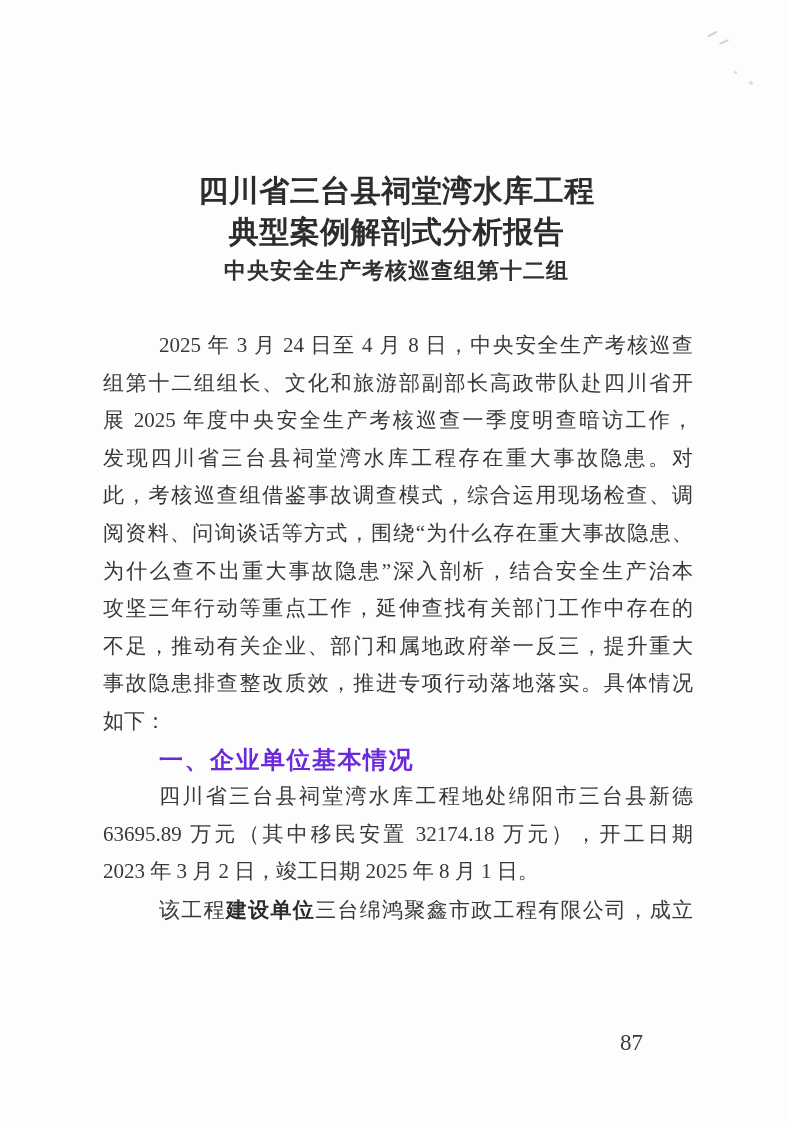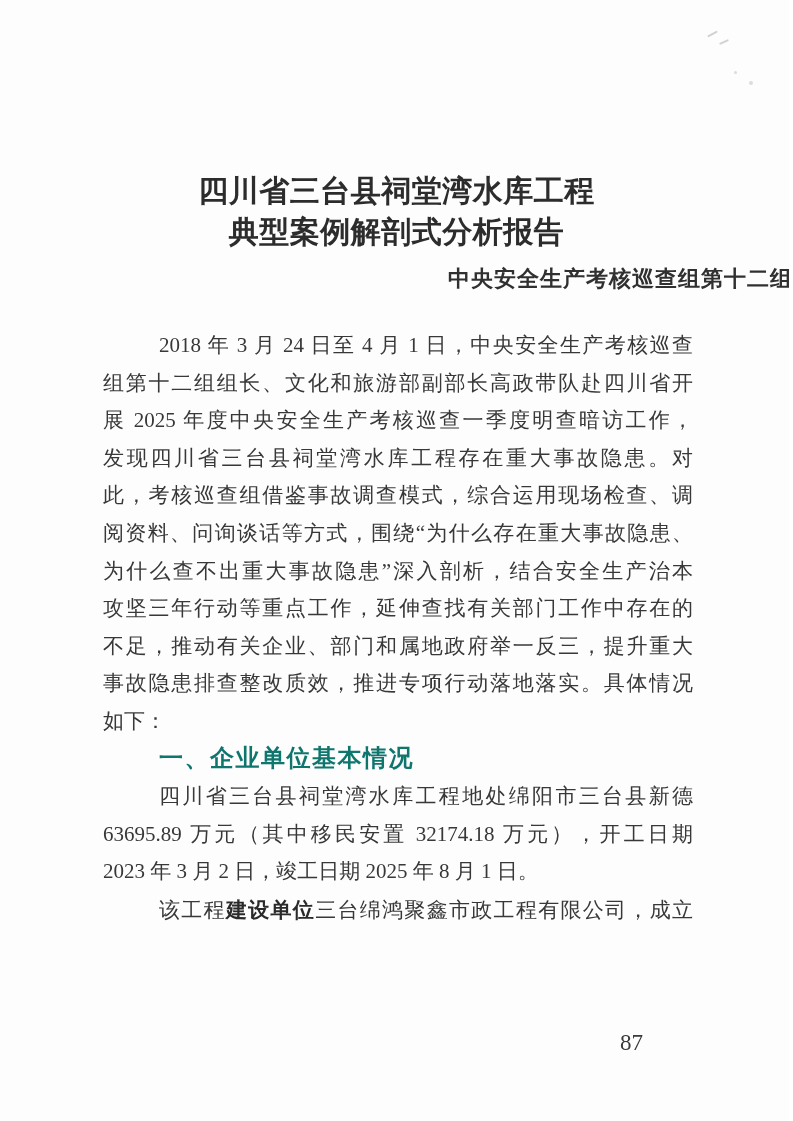--- a/index.html
+++ b/index.html
@@ -23,27 +23,26 @@
     text-align: center;
   }
   .title-line {
     font-size: 30px;
     font-weight: bold;
     line-height: 41px;
     color: #2c2c2c;
     letter-spacing: 0.5px;
   }
   .subtitle {
-    margin-top: 12px;
+    margin-top: 4px;
     font-size: 22px;
     font-weight: bold;
     line-height: 30px;
     color: #303030;
     letter-spacing: 1px;
-    text-align: right;
   }
 
   
   .body-text {
     position: absolute;
     left: 103px;
     top: 327px;
     width: 590px;
     font-size: 21px;
     color: #383838;
@@ -55,25 +54,25 @@
     text-align-last: justify;
     overflow: hidden;
   }
   .line.indent { text-indent: 56px; }
   .line.last { text-align-last: left; }
 
   .section-heading {
     height: 37.6px;
     line-height: 37.6px;
     text-indent: 56px;
-    font-family: Liberation Mono, monospace;
+    font-family: Liberation Sans, sans-serif;
     font-weight: bold;
     font-size: 24px;
     letter-spacing: 1.5px;
-    color: #0f766e;
+    color: #6d28d9;
     text-align: left;
     text-align-last: left;
   }
 
   .bold-hei {
     font-family: "Liberation Sans", "DejaVu Sans", sans-serif;
     font-weight: bold;
     color: #2a2a2a;
   }
 
@@ -108,21 +107,21 @@
   <div class="speck s4"></div>
 
   <header class="report-header">
     <div class="title-line">四川省三台县祠堂湾水库工程</div>
     <div class="title-line">典型案例解剖式分析报告</div>
     <div class="subtitle">中央安全生产考核巡查组第十二组</div>
   </header>
 
   <main class="body-text">
 
-    <div class="line indent">2018 年 3 月 24 日至 4 月 1 日，中央安全生产考核巡查</div>
+    <div class="line indent">2025 年 3 月 24 日至 4 月 8 日，中央安全生产考核巡查</div>
     <div class="line">组第十二组组长、文化和旅游部副部长高政带队赴四川省开</div>
     <div class="line">展 2025 年度中央安全生产考核巡查一季度明查暗访工作，</div>
     <div class="line">发现四川省三台县祠堂湾水库工程存在重大事故隐患。对</div>
     <div class="line">此，考核巡查组借鉴事故调查模式，综合运用现场检查、调</div>
     <div class="line">阅资料、问询谈话等方式，围绕“为什么存在重大事故隐患、</div>
     <div class="line">为什么查不出重大事故隐患”深入剖析，结合安全生产治本</div>
     <div class="line">攻坚三年行动等重点工作，延伸查找有关部门工作中存在的</div>
     <div class="line">不足，推动有关企业、部门和属地政府举一反三，提升重大</div>
     <div class="line">事故隐患排查整改质效，推进专项行动落地落实。具体情况</div>
     <div class="line last">如下：</div>

